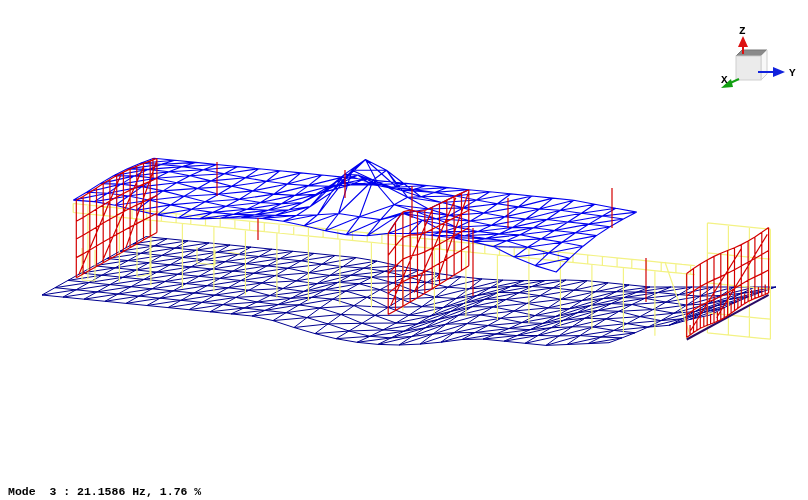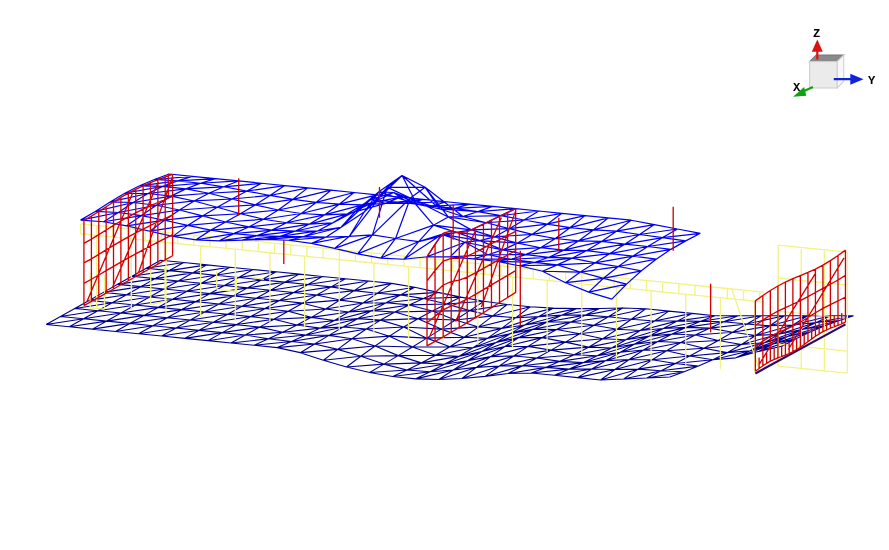--- a/index.html
+++ b/index.html
@@ -40,14 +40,17 @@
 
     <line x1="68" y1="62" x2="84" y2="62" stroke-width="2" stroke="#1122dd"></line>
     <polygon points="83,57 83,67 95,62" fill="#1122dd"></polygon>
     <text x="99" y="66">Y</text>
 
     <line x1="49" y1="69" x2="38" y2="74" stroke-width="2" stroke="#11a011"></line>
     <polygon points="41,69 43,77 31,78" fill="#11a011"></polygon>
     <text x="31" y="73">X</text>
   </svg>
 
+  <div class="statusbar">
+    <span>Mode  3 : 21.1586 Hz, 1.76 %</span>
+  </div>
 
 </div>
 
 </body></html>

